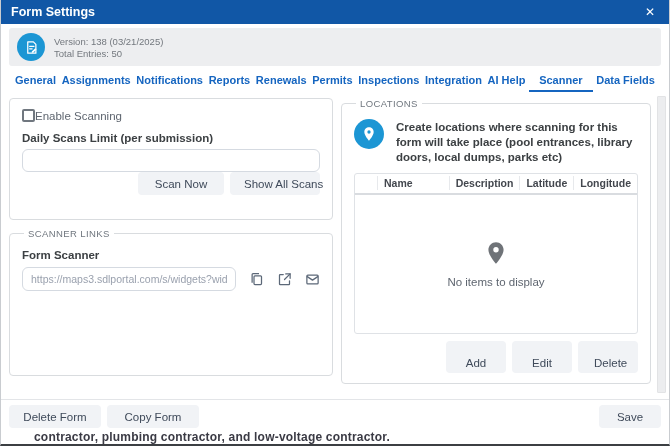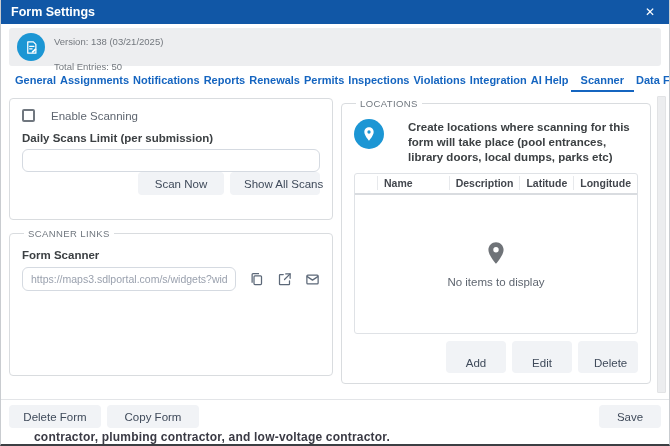--- a/index.html
+++ b/index.html
@@ -14,59 +14,59 @@
   .titlebar { height:24px; background:#1157A6; color:#fff; display:flex; align-items:center;
               padding:0 10px; flex:0 0 auto; }
   .titlebar .title { font-size:12.5px; font-weight:bold; flex:1; }
   .titlebar .close { font-size:12px; cursor:pointer; line-height:1; padding:2px 4px; }
 
   .banner { margin:4px 8px 0; background:#EDEEF0; border-radius:3px; height:38px;
             display:flex; align-items:center; gap:9px; padding:0 8px; flex:0 0 auto; }
   .circle-icon { width:28px; height:28px; border-radius:50%; background:#1C96D4;
                  display:flex; align-items:center; justify-content:center; flex:0 0 auto; }
   .banner-name { font-size:11.5px; font-weight:bold; color:#3C4043; }
-  .banner-sub { font-size:9.5px; color:#73787E; margin-top:14px; }
+  .banner-sub { font-size:9.5px; color:#73787E; margin-top:1px; }
 
   .tabbar { height:28px; display:flex; align-items:center; justify-content:space-between;
             padding:0 12px; flex:0 0 auto; }
   .tab { font-size:11px; font-weight:bold; color:#1565C0; cursor:pointer; padding:6px 2px 4px;
          border-bottom:2px solid transparent; white-space:nowrap; }
   .tab.active { border-bottom-color:#1565C0; padding-left:10px; padding-right:10px; }
 
   .content { flex:1; display:flex; gap:8px; padding:4px 18px 0 8px; position:relative; }
   .scroll-track { position:absolute; right:3px; top:2px; bottom:4px; width:9px;
                   background:#ECEDEF; border:1px solid #E2E3E5; border-radius:1px; }
 
   fieldset { border:1px solid #D9DCDF; border-radius:4px; padding:8px 12px 10px; background:#fff; }
   legend { font-size:9.5px; color:#70777F; letter-spacing:.4px; padding:0 4px; margin-left:2px; }
 
   .left-col { width:324px; display:flex; flex-direction:column; gap:8px; flex:0 0 auto; }
   .fs-scanning { height:122px; display:flex; flex-direction:column; }
   .fs-links { height:148px; }
   .right-col { flex:1; }
   .fs-locations { height:286px; display:flex; flex-direction:column; }
 
-  .chk-row { display:flex; align-items:center; gap:16px; margin-top:2px; }
+  .chk-row { display:flex; align-items:center; gap:0; margin-top:2px; }
   .checkbox { width:13px; height:13px; border:2px solid #70777F; border-radius:2px; background:#fff; cursor:pointer; }
   .chk-label { font-size:11.5px; color:#5F6670; }
   .field-label { font-size:11.5px; font-weight:bold; color:#3C4043; margin-top:10px; }
   .text-input { margin-top:5px; width:100%; height:23px; border:1px solid #D5DAE1; border-radius:6px;
                 font-size:11px; padding:0 8px; color:#3C4043; font-family:"Liberation Sans",sans-serif; }
 
   .btn { background:#F1F3F6; border:none; border-radius:4px; color:#3F4A5A; font-size:11.5px;
          height:23px; padding:0 14px; cursor:pointer; font-family:"Liberation Sans",sans-serif; white-space:nowrap; }
   .btn-row-right { display:flex; justify-content:flex-end; gap:6px; margin-top:auto; }
   .btn-scan { width:86px; } .btn-showall { width:90px; }
 
   .url-row { display:flex; align-items:center; gap:13px; margin-top:6px; }
   .url-input { flex:1; height:24px; border:1px solid #D5DAE1; border-radius:6px; font-size:10.5px;
                color:#9AA1AE; padding:0 8px; background:#fff; font-family:"Liberation Sans",sans-serif; }
   .link-icon { width:15px; height:15px; color:#5C6878; cursor:pointer; flex:0 0 auto; }
 
-  .loc-info { display:flex; align-items:flex-start; gap:24px; margin-top:2px; }
+  .loc-info { display:flex; align-items:flex-start; gap:12px; margin-top:2px; }
   .loc-desc { font-size:11.5px; font-weight:bold; color:#3C4043; line-height:1.3; padding-top:1px; }
 
   .loc-table { margin-top:8px; border:1px solid #DFE2E6; border-radius:3px; flex:1;
                display:flex; flex-direction:column; overflow:hidden; }
   .loc-head { display:grid; grid-template-columns:22px 1.55fr 1.45fr .85fr .8fr; height:21px;
               border-bottom:2px solid #D9DCE0; align-items:center; }
   .loc-head .th { font-size:10.5px; font-weight:bold; color:#43474E; padding:0 6px;
                   border-left:1px solid #E7E9EC; height:14px; line-height:14px; }
   .loc-head .th:first-child { border-left:none; }
   .loc-empty { flex:1; display:flex; flex-direction:column; align-items:center; justify-content:center; gap:6px; }
@@ -112,21 +112,20 @@
     </div>
 
     <div class="tabbar">
       <span class="tab">General</span>
       <span class="tab">Assignments</span>
       <span class="tab">Notifications</span>
       <span class="tab">Reports</span>
       <span class="tab">Renewals</span>
       <span class="tab">Permits</span>
       <span class="tab">Inspections</span>
-      <span class="tab">Violations</span>
       <span class="tab">Integration</span>
       <span class="tab">AI Help</span>
       <span class="tab active">Scanner</span>
       <span class="tab">Data Fields</span>
 
     </div>
 
     <div class="content">
 
       <div class="left-col">

